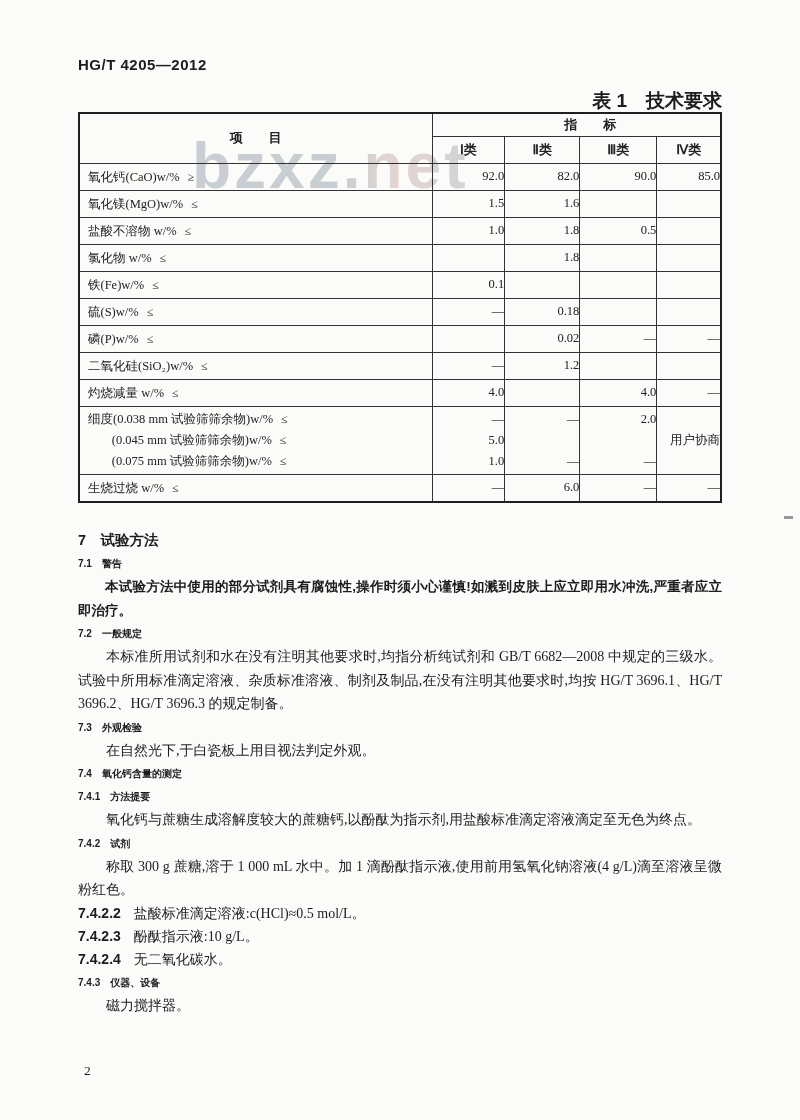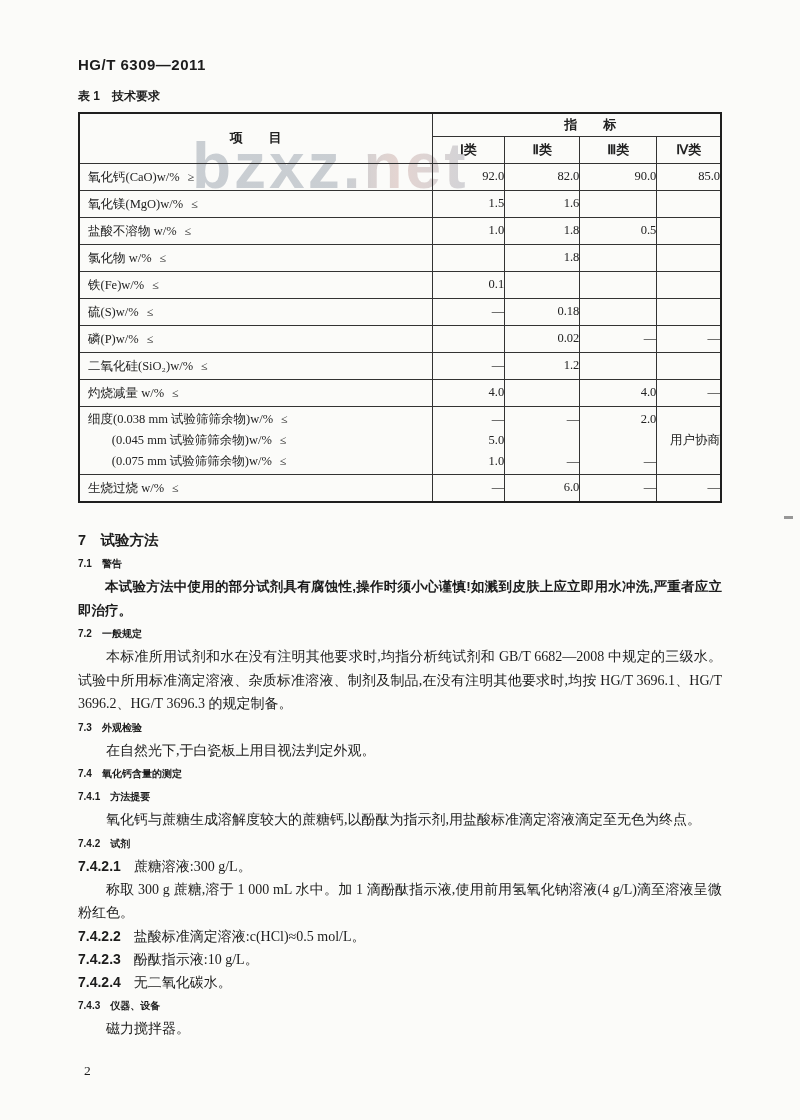--- a/index.html
+++ b/index.html
@@ -7,22 +7,22 @@
   body { background: #fbfbf9; font-family: "Liberation Serif", serif; color: #1c1c1c; }
   .page { position: relative; width: 800px; height: 1120px; overflow: hidden; }
 
   .doc-code {
     position: absolute; left: 78px; top: 56px;
     font-family: "Liberation Sans", sans-serif; font-weight: 700;
     font-size: 15px; letter-spacing: .5px;
   }
 
   .tbl-title {
-    position: absolute; left: 78px; top: 88px; width: 644px; text-align: left;
-    font-family: "Liberation Sans", sans-serif; font-weight: 700; font-size: 12px;
+    position: absolute; left: 78px; top: 88px; width: 644px; text-align: right;
+    font-family: "Liberation Sans", sans-serif; font-weight: 700; font-size: 19px;
     white-space: pre-wrap;
   }
 
   .watermark {
     position: absolute; left: 192px; top: 134px; z-index: 0;
     font-family: "Liberation Sans", sans-serif; font-weight: 700;
     font-size: 64px; letter-spacing: 3px; line-height: 1;
     background: linear-gradient(90deg, rgba(132,143,158,.42) 0 55%, rgba(196,156,150,.40) 75%, rgba(150,152,164,.40));
     -webkit-background-clip: text; background-clip: text; color: transparent;
     user-select: none;
@@ -65,21 +65,21 @@
   .clause .num { font-family: "Liberation Sans", sans-serif; font-weight: 700; margin-right: 13px; }
 
   .page-num { position: absolute; left: 84px; top: 1063px; font-size: 13.5px; }
   .scan-artifact { position: absolute; left: 784px; top: 516px; width: 9px; height: 3px; background: #555; opacity: .6; }
 </style>
 </head>
 <body>
 
 <div class="page">
 
-  <div class="doc-code">HG/T 6309—2011</div>
+  <div class="doc-code">HG/T 4205—2012</div>
 
   <div class="watermark">bzxz.net</div>
 
   <div class="tbl-title">表 1　技术要求</div>
 
   <table class="req">
     <colgroup>
       <col style="width:55%">
         <col style="width:11.3%">
         <col style="width:11.7%">
@@ -266,23 +266,20 @@
 
     <div class="h2">7.3　外观检验</div>
     <div class="para">在自然光下,于白瓷板上用目视法判定外观。</div>
 
     <div class="h2">7.4　氧化钙含量的测定</div>
     <div class="h2">7.4.1　方法提要</div>
     <div class="para">氧化钙与蔗糖生成溶解度较大的蔗糖钙,以酚酞为指示剂,用盐酸标准滴定溶液滴定至无色为终点。</div>
 
     <div class="h2">7.4.2　试剂</div>
 
-    <div class="clause">
-      <span class="num">7.4.2.1</span><span>蔗糖溶液:300 g/L。</span>
-    </div>
     <div class="para">称取 300 g 蔗糖,溶于 1 000 mL 水中。加 1 滴酚酞指示液,使用前用氢氧化钠溶液(4 g/L)滴至溶液呈微粉红色。</div>
 
     <div class="clause">
       <span class="num">7.4.2.2</span><span>盐酸标准滴定溶液:c(HCl)≈0.5 mol/L。</span>
     </div>
     <div class="clause">
       <span class="num">7.4.2.3</span><span>酚酞指示液:10 g/L。</span>
     </div>
     <div class="clause">
       <span class="num">7.4.2.4</span><span>无二氧化碳水。</span>

